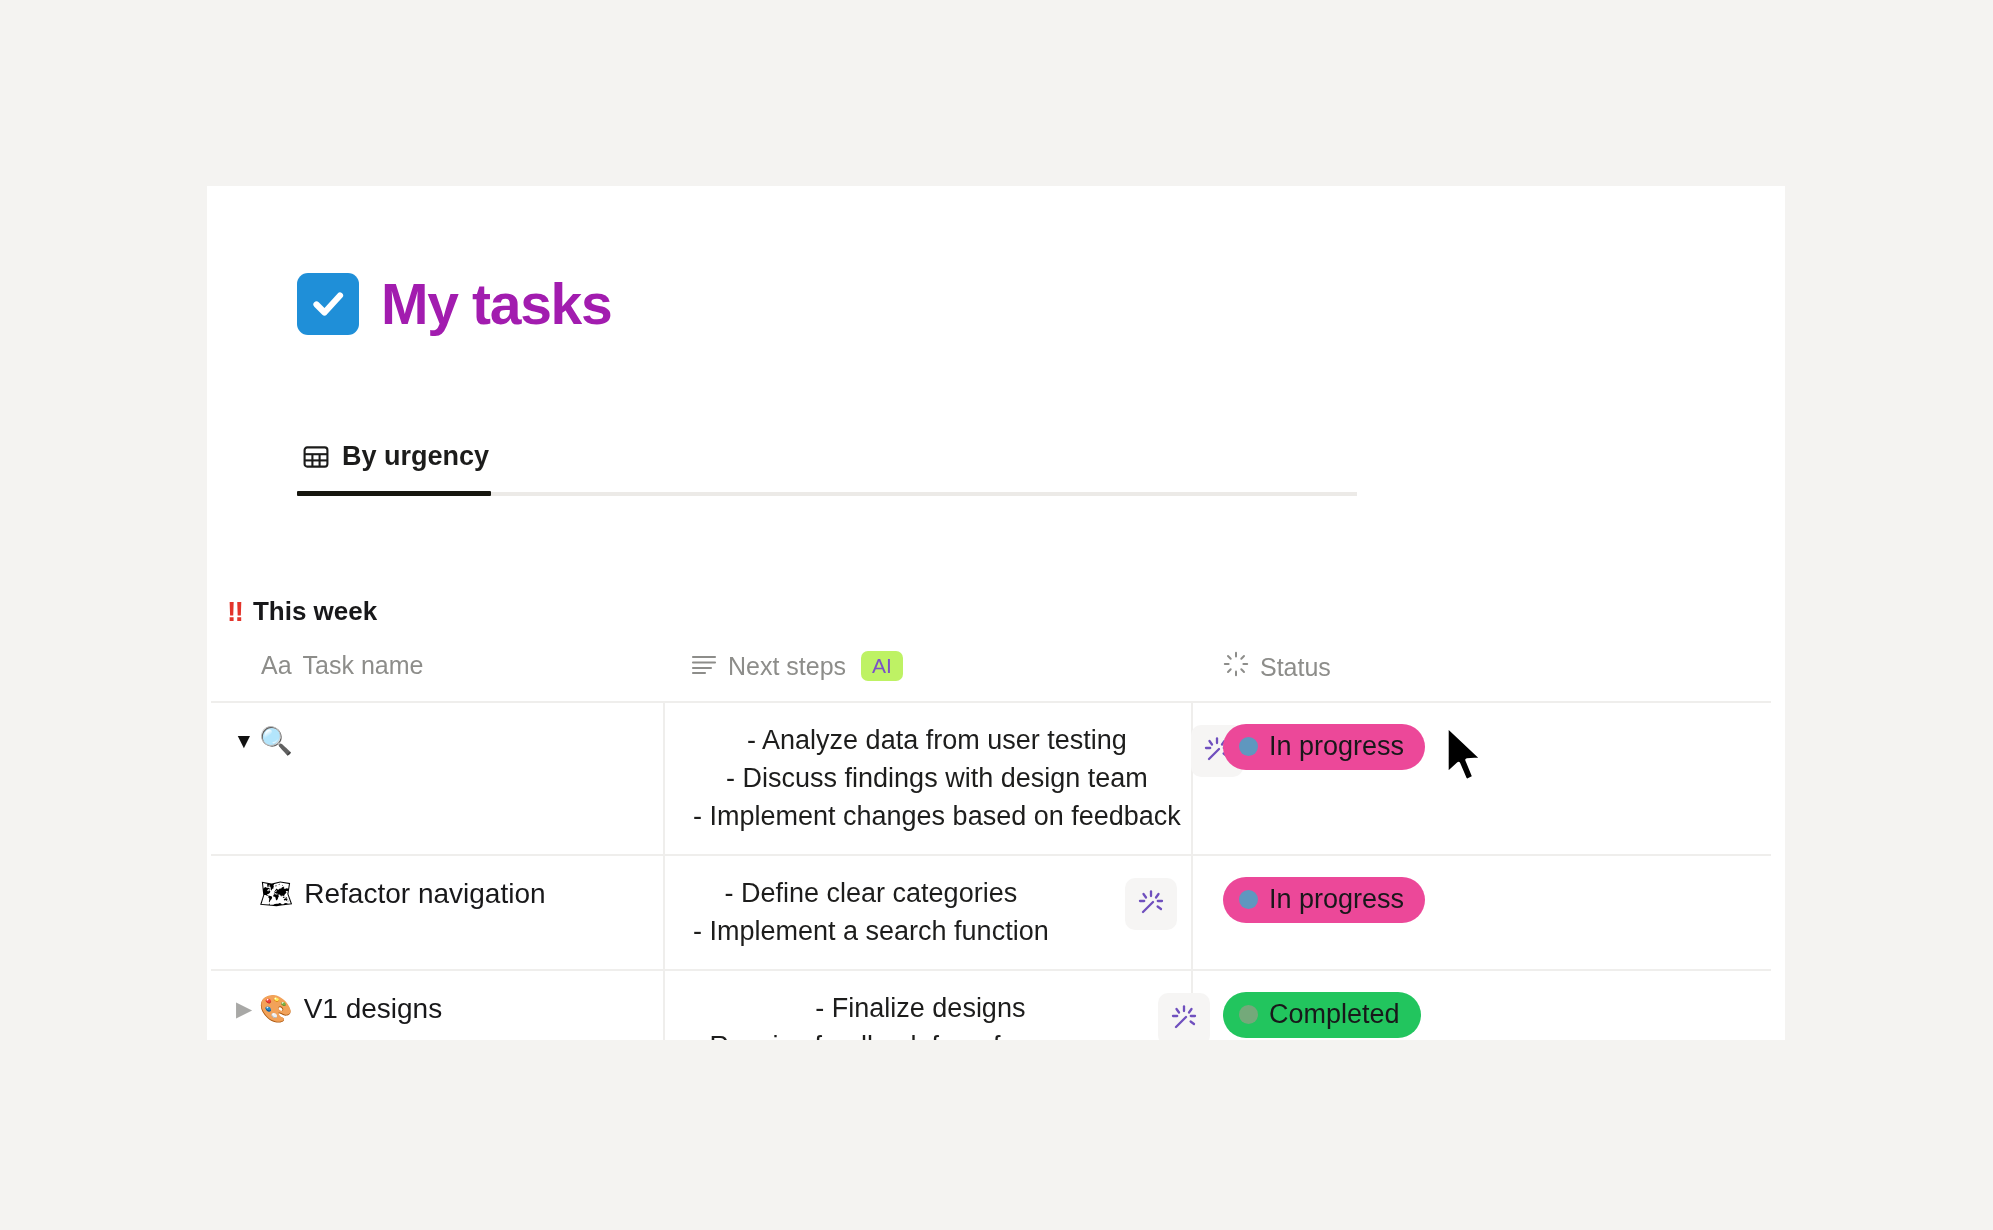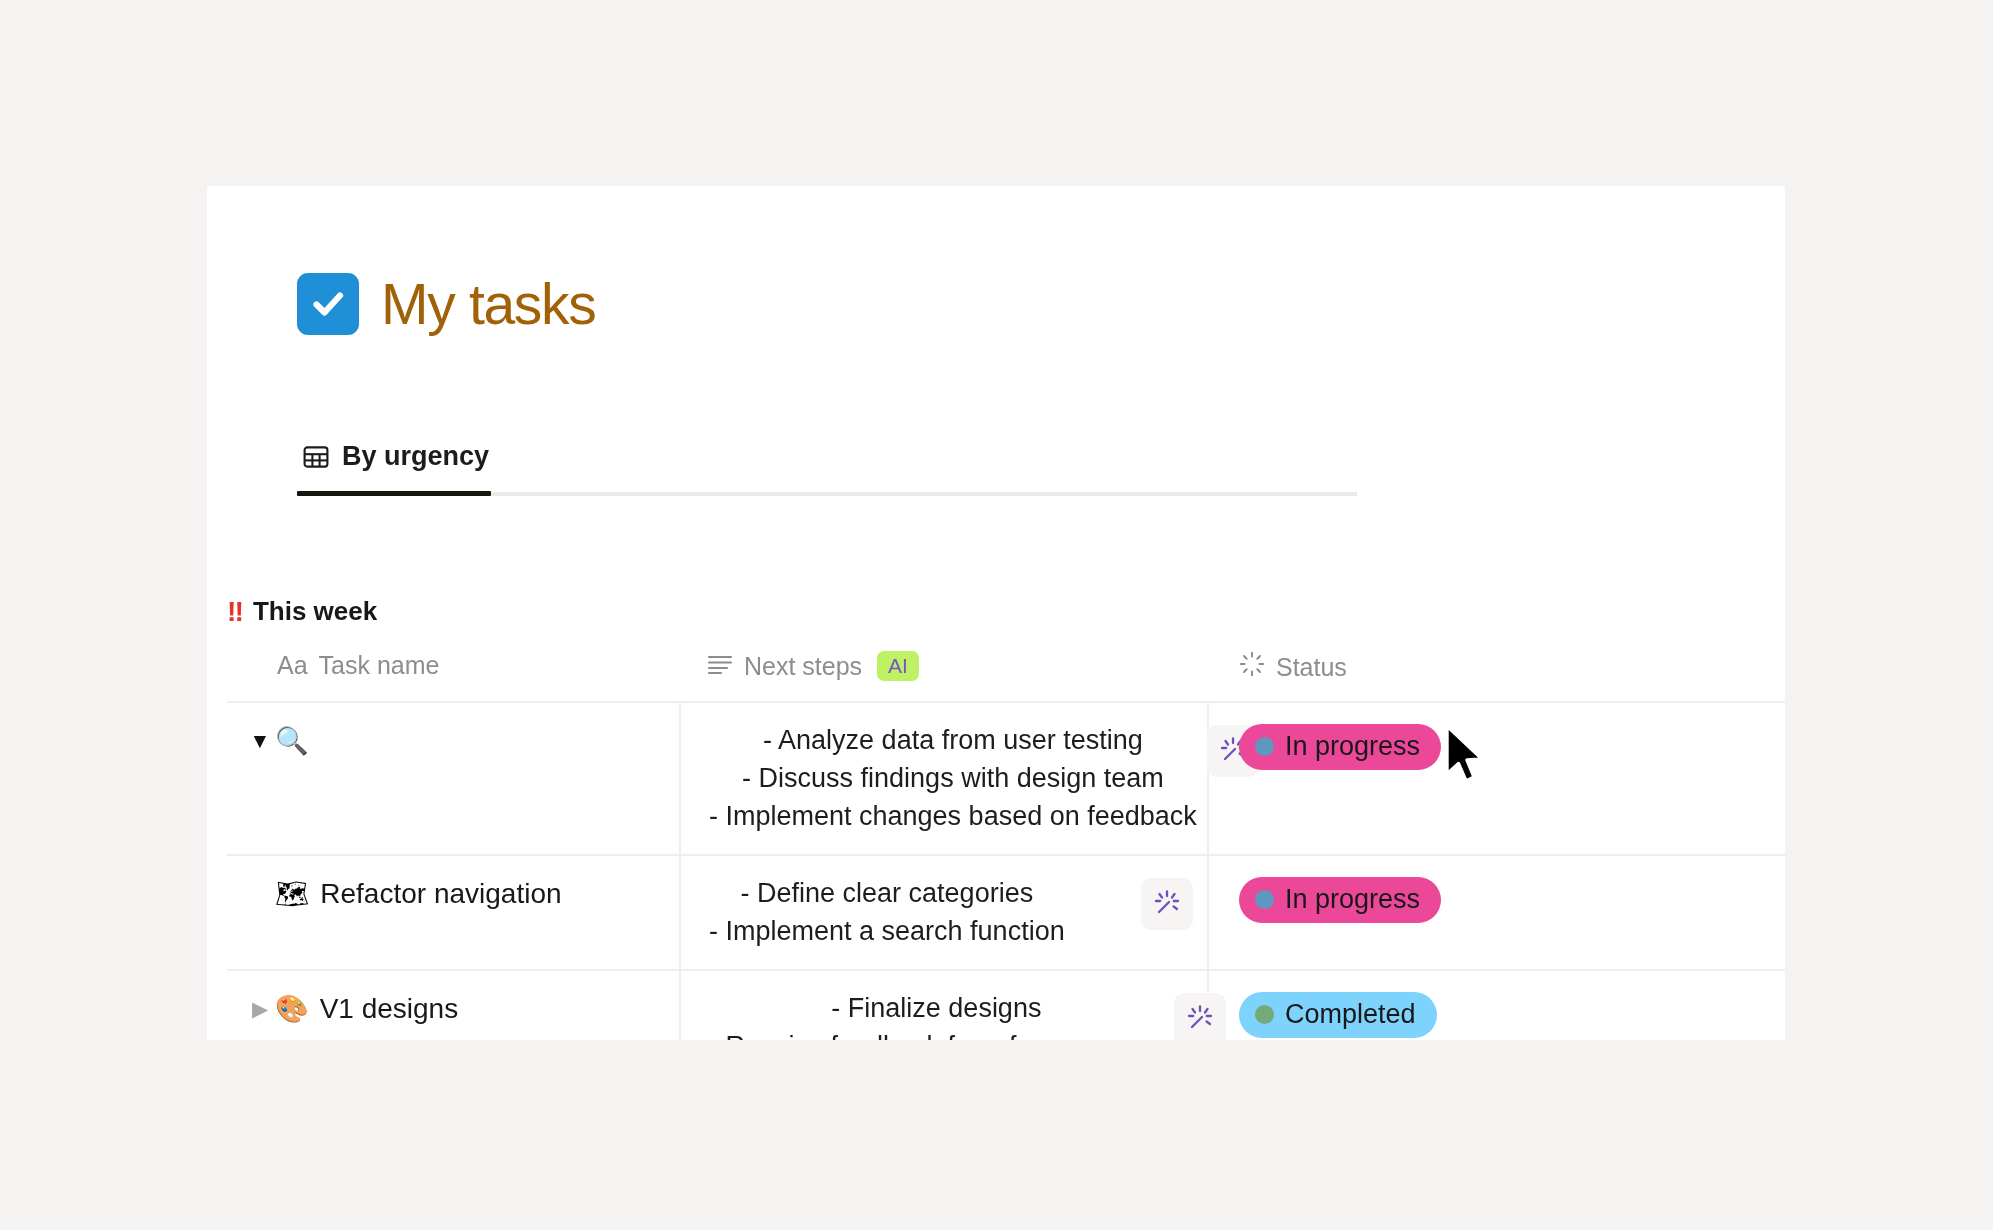--- a/index.html
+++ b/index.html
@@ -40,22 +40,22 @@
     border-radius: 11px;
     background: #1f8fd8;
     display: flex;
     align-items: center;
     justify-content: center;
     flex: none;
   }
   .page-icon svg { display: block; }
   .page-title {
     font-size: 57px;
-    font-weight: normal;
-    color: #a16207;
+    font-weight: bold;
+    color: #a21caf;
     letter-spacing: -1.3px;
     line-height: 1;
     white-space: nowrap;
   }
 
   
   .tabs-wrap {
     position: absolute;
     left: 20px;
     top: 250px;
@@ -116,21 +116,21 @@
     color: #e3342b;
     font-size: 28px;
     font-weight: bold;
     letter-spacing: -1px;
     line-height: 1;
   }
 
   
   .table {
     position: absolute;
-    left: 20px;
+    left: 4px;
     top: 455px;
     width: 1560px;
   }
   .trow {
     display: flex;
     align-items: stretch;
     border-bottom: 2px solid #efeeec;
   }
   .thead .trow { border-bottom: 2px solid #efeeec; }
 
@@ -248,21 +248,21 @@
     white-space: nowrap;
   }
   .badge .dot {
     width: 19px;
     height: 19px;
     border-radius: 50%;
     flex: none;
   }
   .badge.inprogress { background: #ec4899; color: #18181a; }
   .badge.inprogress .dot { background: #5f97bf; }
-  .badge.completed { background: #7dd3fc; color: #18181a; text-align: center; }
+  .badge.completed { background: #22c55e; color: #18181a; text-align: center; }
   .badge.completed .dot { background: #74a97a; }
 
   
   .cursor {
     position: absolute;
     left: 1443px;
     top: 724px;
     width: 46px;
     height: 62px;
     pointer-events: none;

